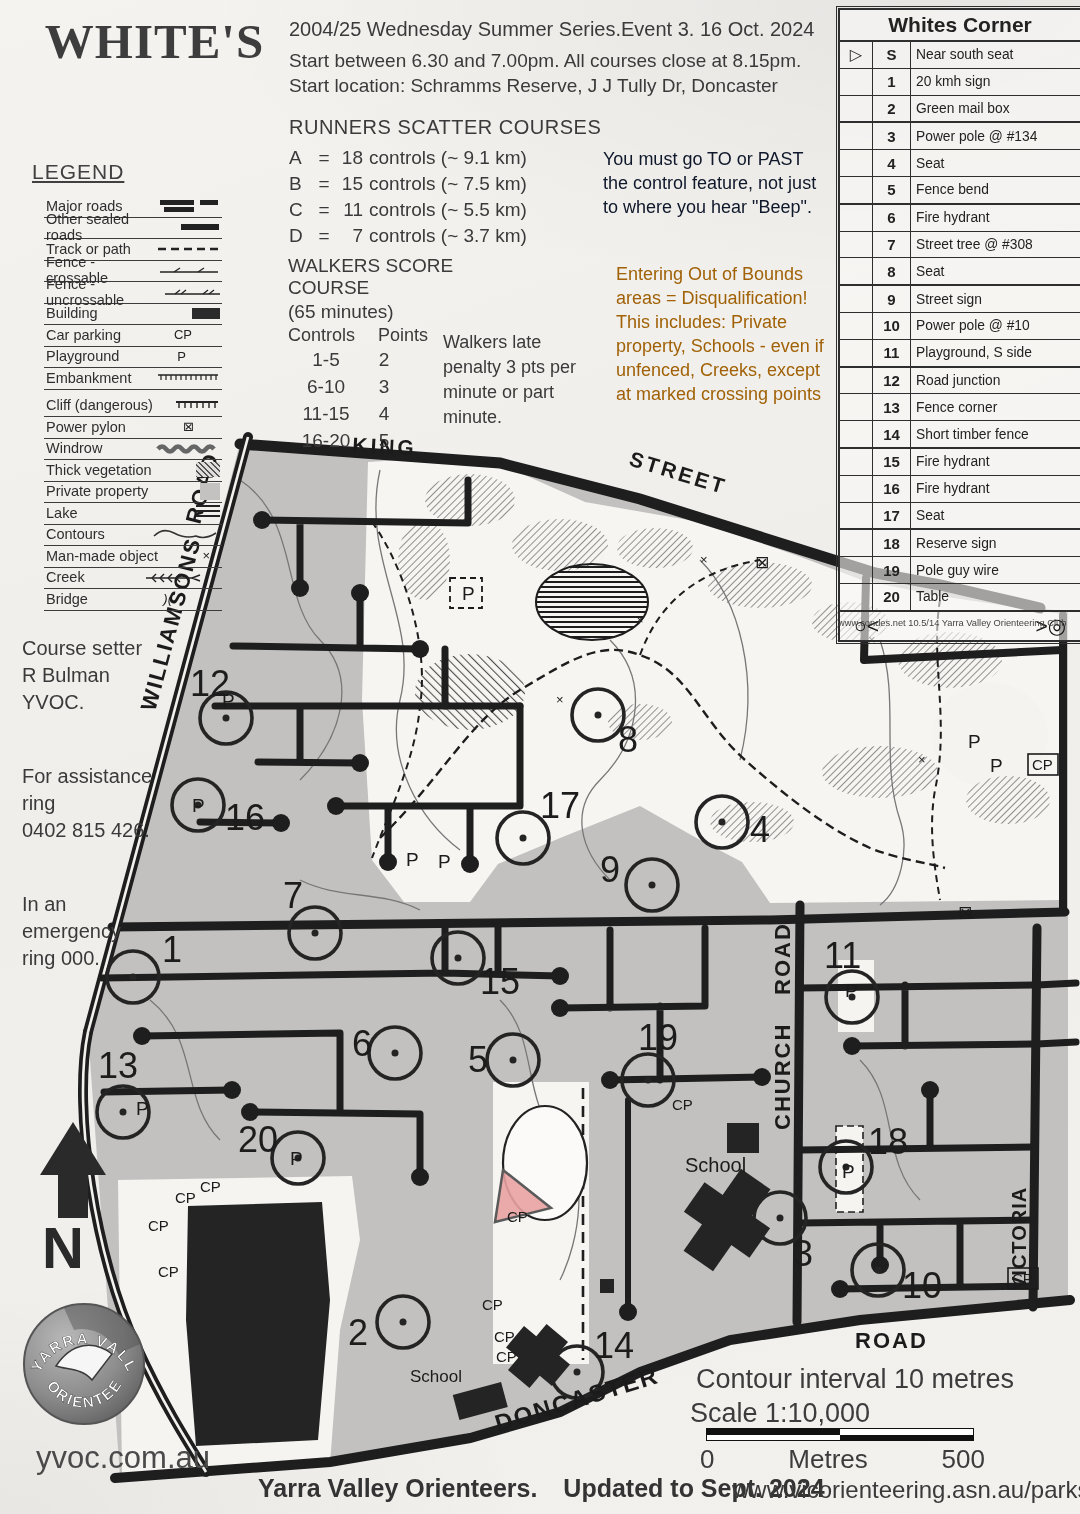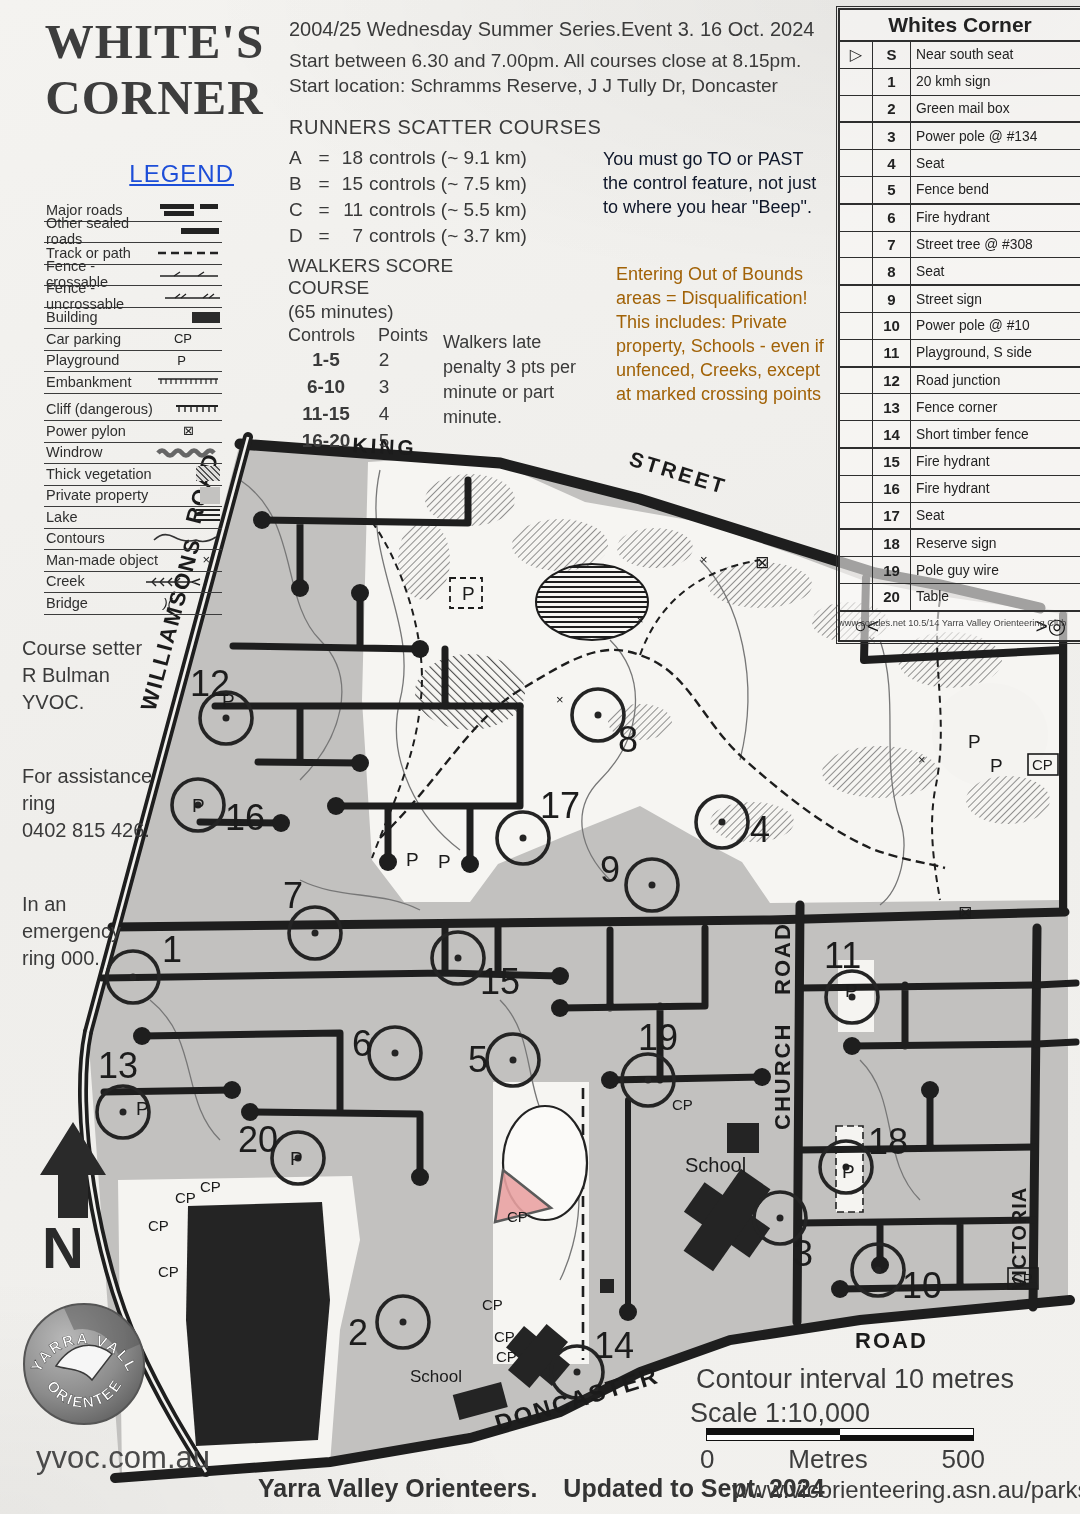--- a/index.html
+++ b/index.html
@@ -12,22 +12,22 @@
       linear-gradient(160deg,#f4f3f0 0%,#efeeeb 45%,#f2f1ee 100%);
     color:#3b3b3b;
   }
   .abs{position:absolute;}
   
   .main-title{left:22px;top:14px;width:265px;text-align:center;
     font-family:"Liberation Serif","DejaVu Serif",serif;font-weight:bold;
     font-size:49px;line-height:56px;color:#3d3d3d;letter-spacing:1px;}
   
   .legend{left:32px;top:160px;width:202px;}
-  .legend h2{margin:0 0 4px 0;text-align:right;font-size:24px;font-weight:400;
-    letter-spacing:1px;text-decoration:underline;color:#1d4ed8;}
+  .legend h2{margin:0 0 4px 0;text-align:left;font-size:21px;font-weight:400;
+    letter-spacing:1px;text-decoration:underline;color:#404040;}
   .legend ul{list-style:none;margin:12px;padding:0;}
   .legend li{display:flex;justify-content:space-between;align-items:center;
     border-bottom:1.6px solid #3c3c3c;height:19.5px;padding:0 2px 1px 2px;font-size:14.5px;color:#2e2e2e;}
   .legend li.gap{margin-top:6px;}
   .ls{display:inline-block;}
   .ls-txt{font-size:13px;color:#222;}
   .sym-building{width:28px;height:11px;background:#2b2b2b;}
   .sym-thickveg{width:24px;height:15px;background:#dedddb repeating-linear-gradient(45deg,#555 0 1.3px,transparent 1.3px 4px);}
   .sym-private{width:20px;height:17px;background:#c3c2c0;}
   .sym-lake{width:24px;height:15px;background:repeating-linear-gradient(180deg,#222 0 2px,transparent 2px 5px);}
@@ -38,21 +38,21 @@
   .runners{left:289px;top:116px;width:330px;color:#3a3a3a;}
   .runners h3{margin:0 0 6px 0;font-size:20px;font-weight:400;letter-spacing:0.5px;}
   .crow{display:flex;font-size:19px;line-height:26px;}
   .crow .cl{width:22px;} .crow .ceq{width:26px;text-align:center;} .crow .cn{width:26px;text-align:right;margin-right:6px;}
   .beep{left:603px;top:147px;width:225px;font-size:18px;line-height:24px;color:#0f172a;}
   .walkers{left:288px;top:255px;width:190px;color:#3a3a3a;}
   .walkers h3{margin:0;font-size:19px;font-weight:400;}
   .walkers .sub{font-size:19px;margin:2px 0 2px 0;}
   .whead{display:flex;font-size:18px;} .whead .w1{width:90px;} 
   .wrow{display:flex;font-size:19px;line-height:27px;}
-  .wrow .w1{width:76px;text-align:center;font-weight:bold;} .wrow .w2{width:40px;text-align:center;}
+  .wrow .w1{width:76px;text-align:center;} .wrow .w2{width:40px;text-align:center;}
   .penalty{left:443px;top:330px;width:160px;font-size:18px;line-height:25px;color:#3a3a3a;}
   .oob{left:616px;top:262px;width:222px;font-size:18px;line-height:24px;color:#a16207;}
   .setter{left:22px;top:608px;width:140px;font-size:20px;line-height:27px;color:#3a3a3a;white-space:pre-line;}
   .setter .blk{margin-bottom:20px;white-space:pre-line;}
   
   .ctable{left:838px;top:8px;width:240px;border:2px solid #2e2e2e;outline:1px solid #2e2e2e;outline-offset:1px;background:rgba(250,249,247,0.6);}
   .ct-title{height:30px;line-height:30px;text-align:center;font-size:21px;font-weight:bold;color:#222;border-bottom:2px solid #2e2e2e;}
   .ct-row{display:grid;grid-template-columns:33px 38px 1fr;height:25.8px;border-bottom:1px solid #2e2e2e;}
   .ct-row.thick{border-top:1.5px solid #2e2e2e;}
   .ct-row:last-of-type{border-bottom:none;}
@@ -341,21 +341,20 @@
   </g>
 
   <g>
     <polygon points="40,1175 73,1122 106,1175 88,1175 88,1218 58,1218 58,1175" fill="#2a2a2a"></polygon>
     <text x="42" y="1268" font-size="58" font-weight="bold" fill="#2a2a2a">N</text>
   </g>
 </svg>
 
 <div class="abs main-title">
   <div>WHITE'S</div>
-  <div>CORNER</div>
 </div>
 
 <div class="abs evt">
   <div>2004/25 Wednesday Summer Series.Event 3. 16 Oct. 2024</div>
   <div class="l2">Start between 6.30 and 7.00pm. All courses close at 8.15pm.</div>
   <div class="l3">Start location: Schramms Reserve, J J Tully Dr, Doncaster</div>
 </div>
 
 <div class="abs runners">
   <h3>RUNNERS SCATTER COURSES</h3>

